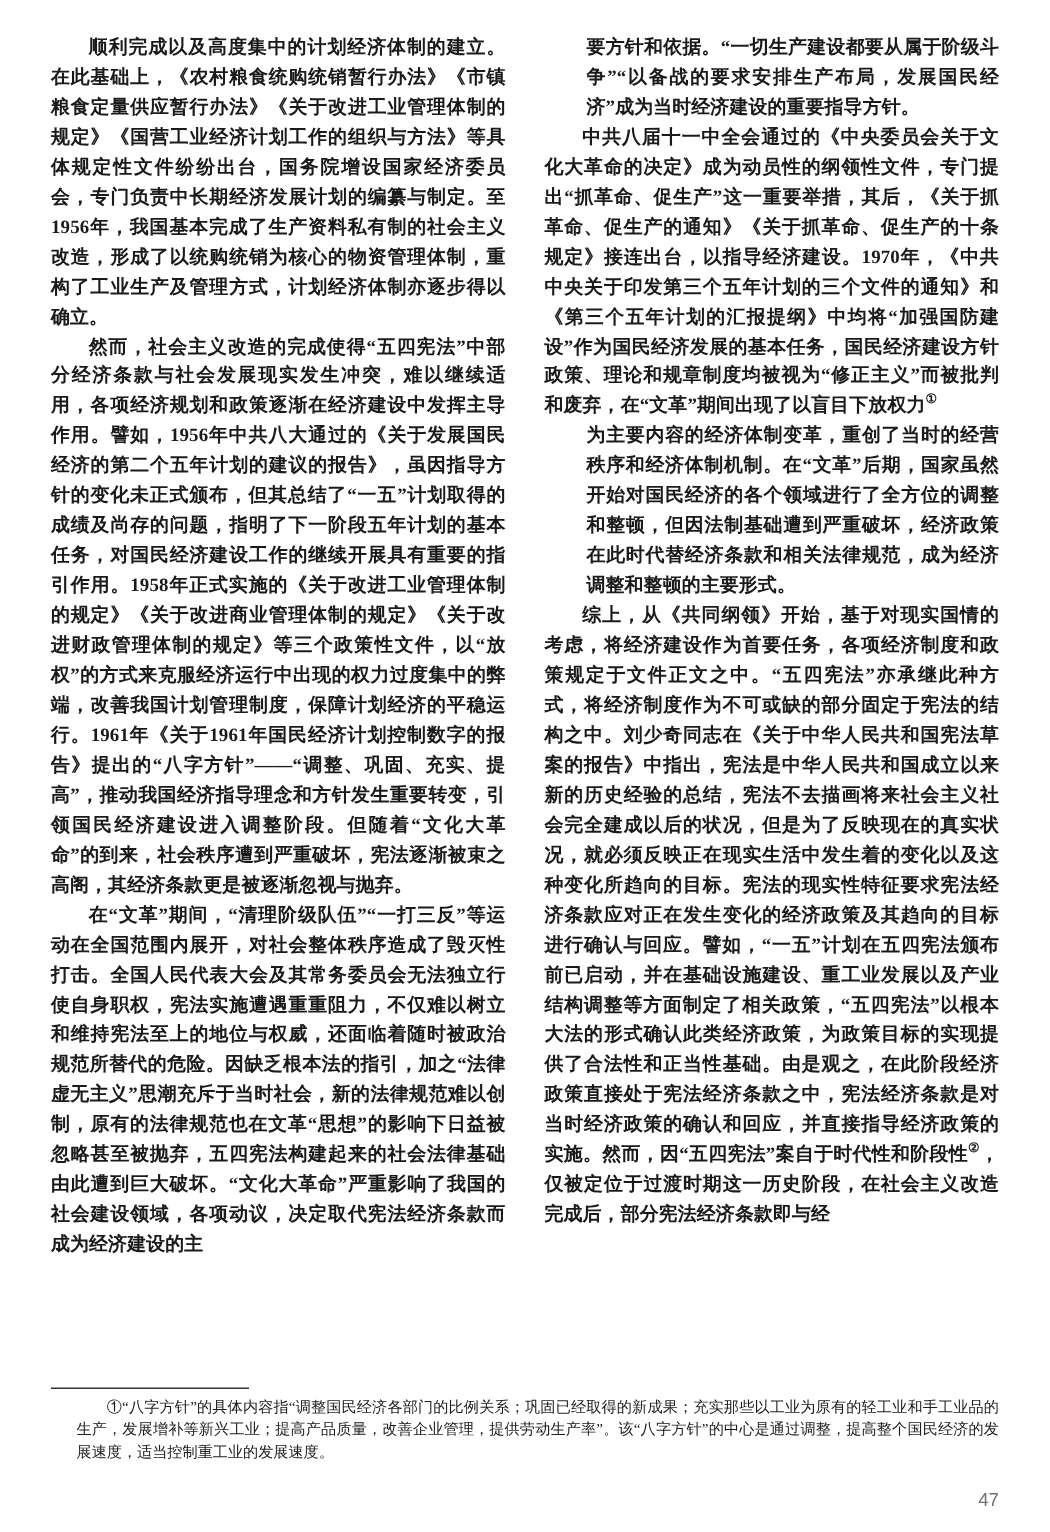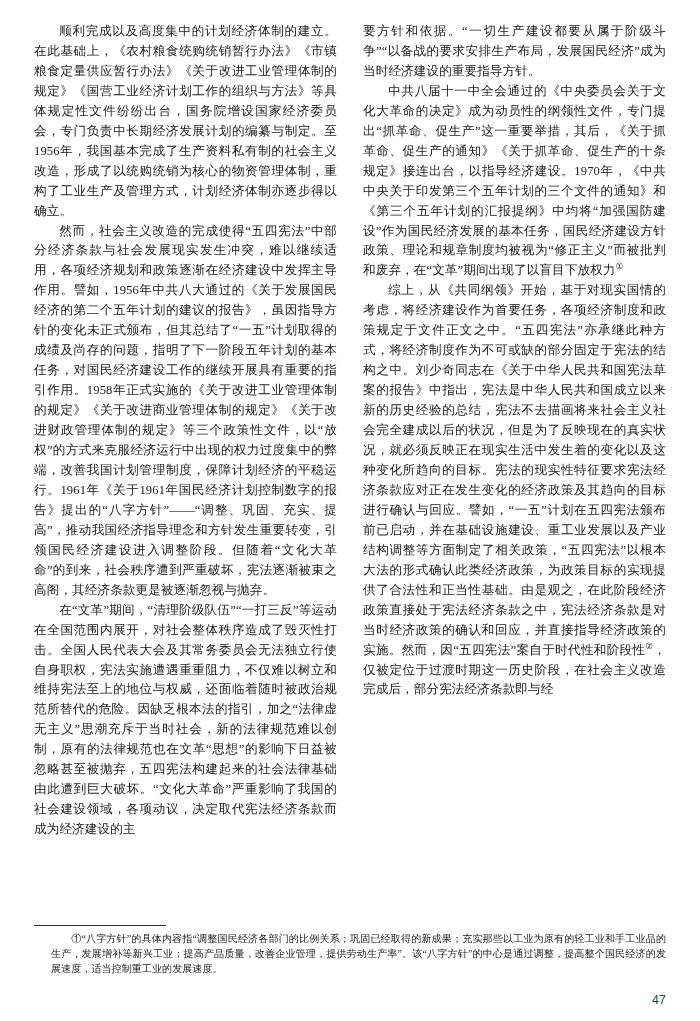--- a/index.html
+++ b/index.html
@@ -28,27 +28,29 @@
     gap: 26px;
     height: 830px;
   }
   .col {
     width: 303px;
     font-size: 12.6px;
     line-height: 1.585;
     text-align: justify;
     text-justify: inter-ideograph;
     letter-spacing: 0.1px;
+    font-weight: bold;
   }
   .col p {
     margin: 0;
     text-indent: 2em;
   }
   .col p.noindent {
     text-indent: 0;
+    margin-left: 28px;
   }
   .sup {
     font-size: 8.6px;
     vertical-align: super;
     line-height: 0;
   }
   .footnotes {
     position: absolute;
     left: 34px;
     right: 34px;
@@ -71,36 +73,37 @@
   }
   .fn-marker {
     font-size: 10.1px;
   }
   .page-number {
     position: absolute;
     right: 34px;
     bottom: 14px;
     font-size: 12.5px;
     font-family: "Liberation Sans", sans-serif;
-    color: #14532d;
+    color: #737373;
   }
 </style>
 </head>
 <body>
 
 <div class="page">
   <div class="columns">
     <div class="col">
       <p>顺利完成以及高度集中的计划经济体制的建立。在此基础上，《农村粮食统购统销暂行办法》《市镇粮食定量供应暂行办法》《关于改进工业管理体制的规定》《国营工业经济计划工作的组织与方法》等具体规定性文件纷纷出台，国务院增设国家经济委员会，专门负责中长期经济发展计划的编纂与制定。至1956年，我国基本完成了生产资料私有制的社会主义改造，形成了以统购统销为核心的物资管理体制，重构了工业生产及管理方式，计划经济体制亦逐步得以确立。</p>
       <p>然而，社会主义改造的完成使得“五四宪法”中部分经济条款与社会发展现实发生冲突，难以继续适用，各项经济规划和政策逐渐在经济建设中发挥主导作用。譬如，1956年中共八大通过的《关于发展国民经济的第二个五年计划的建议的报告》，虽因指导方针的变化未正式颁布，但其总结了“一五”计划取得的成绩及尚存的问题，指明了下一阶段五年计划的基本任务，对国民经济建设工作的继续开展具有重要的指引作用。1958年正式实施的《关于改进工业管理体制的规定》《关于改进商业管理体制的规定》《关于改进财政管理体制的规定》等三个政策性文件，以“放权”的方式来克服经济运行中出现的权力过度集中的弊端，改善我国计划管理制度，保障计划经济的平稳运行。1961年《关于1961年国民经济计划控制数字的报告》提出的“八字方针”——“调整、巩固、充实、提高”，推动我国经济指导理念和方针发生重要转变，引领国民经济建设进入调整阶段。但随着“文化大革命”的到来，社会秩序遭到严重破坏，宪法逐渐被束之高阁，其经济条款更是被逐渐忽视与抛弃。</p>
       <p>在“文革”期间，“清理阶级队伍”“一打三反”等运动在全国范围内展开，对社会整体秩序造成了毁灭性打击。全国人民代表大会及其常务委员会无法独立行使自身职权，宪法实施遭遇重重阻力，不仅难以树立和维持宪法至上的地位与权威，还面临着随时被政治规范所替代的危险。因缺乏根本法的指引，加之“法律虚无主义”思潮充斥于当时社会，新的法律规范难以创制，原有的法律规范也在文革“思想”的影响下日益被忽略甚至被抛弃，五四宪法构建起来的社会法律基础由此遭到巨大破坏。“文化大革命”严重影响了我国的社会建设领域，各项动议，决定取代宪法经济条款而成为经济建设的主</p>
     </div>
     <div class="col">
       <p class="noindent">要方针和依据。“一切生产建设都要从属于阶级斗争”“以备战的要求安排生产布局，发展国民经济”成为当时经济建设的重要指导方针。</p>
       <p><span>中共八届十一中全会通过的《中央委员会关于文化大革命的决定》成为动员性的纲领性文件，专门提出“抓革命、促生产”这一重要举措，其后，《关于抓革命、促生产的通知》《关于抓革命、促生产的十条规定》接连出台，以指导经济建设。1970年，《中共中央关于印发第三个五年计划的三个文件的通知》和《第三个五年计划的汇报提纲》中均将“加强国防建设”作为国民经济发展的基本任务，国民经济建设方针政策、理论和规章制度均被视为“修正主义”而被批判和废弃，在“文革”期间出现了以盲目下放权力</span><span class="sup">①</span></p>
+      <p class="noindent">为主要内容的经济体制变革，重创了当时的经营秩序和经济体制机制。在“文革”后期，国家虽然开始对国民经济的各个领域进行了全方位的调整和整顿，但因法制基础遭到严重破坏，经济政策在此时代替经济条款和相关法律规范，成为经济调整和整顿的主要形式。</p>
       <p><span>综上，从《共同纲领》开始，基于对现实国情的考虑，将经济建设作为首要任务，各项经济制度和政策规定于文件正文之中。“五四宪法”亦承继此种方式，将经济制度作为不可或缺的部分固定于宪法的结构之中。刘少奇同志在《关于中华人民共和国宪法草案的报告》中指出，宪法是中华人民共和国成立以来新的历史经验的总结，宪法不去描画将来社会主义社会完全建成以后的状况，但是为了反映现在的真实状况，就必须反映正在现实生活中发生着的变化以及这种变化所趋向的目标。宪法的现实性特征要求宪法经济条款应对正在发生变化的经济政策及其趋向的目标进行确认与回应。譬如，“一五”计划在五四宪法颁布前已启动，并在基础设施建设、重工业发展以及产业结构调整等方面制定了相关政策，“五四宪法”以根本大法的形式确认此类经济政策，为政策目标的实现提供了合法性和正当性基础。由是观之，在此阶段经济政策直接处于宪法经济条款之中，宪法经济条款是对当时经济政策的确认和回应，并直接指导经济政策的实施。然而，因“五四宪法”案自于时代性和阶段性</span><span class="sup">②</span><span>，仅被定位于过渡时期这一历史阶段，在社会主义改造完成后，部分宪法经济条款即与经</span></p>
     </div>
   </div>
 
   <div class="footnotes">
     <div class="rule"></div>
     <p><span class="fn-marker">①</span><span>“八字方针”的具体内容指“调整国民经济各部门的比例关系；巩固已经取得的新成果；充实那些以工业为原有的轻工业和手工业品的生产，发展增补等新兴工业；提高产品质量，改善企业管理，提供劳动生产率”。该“八字方针”的中心是通过调整，提高整个国民经济的发展速度，适当控制重工业的发展速度。</span></p>
   </div>
 
   <div class="page-number">47</div>

